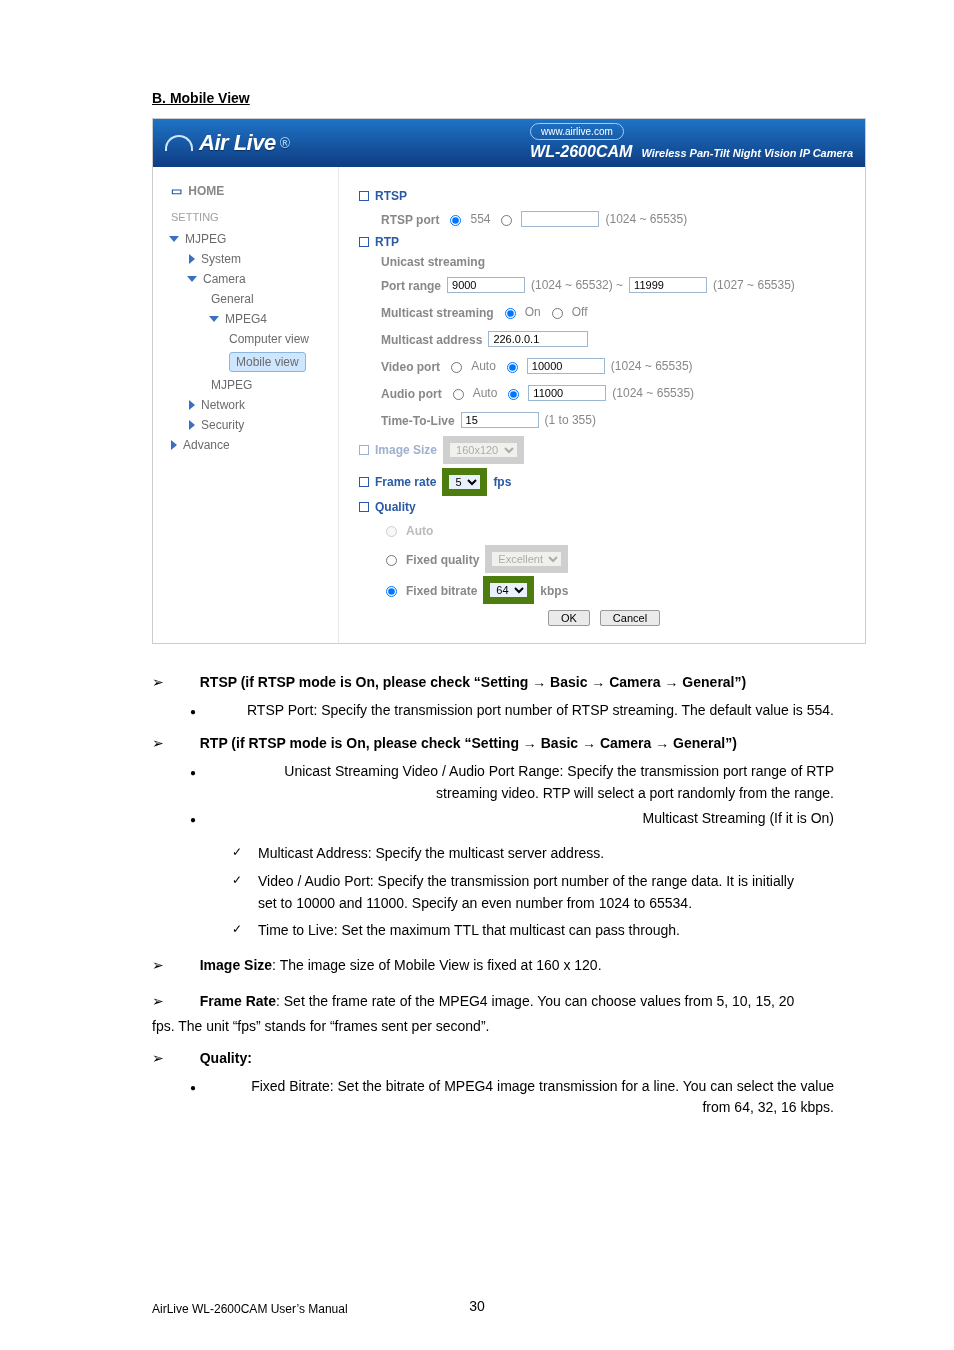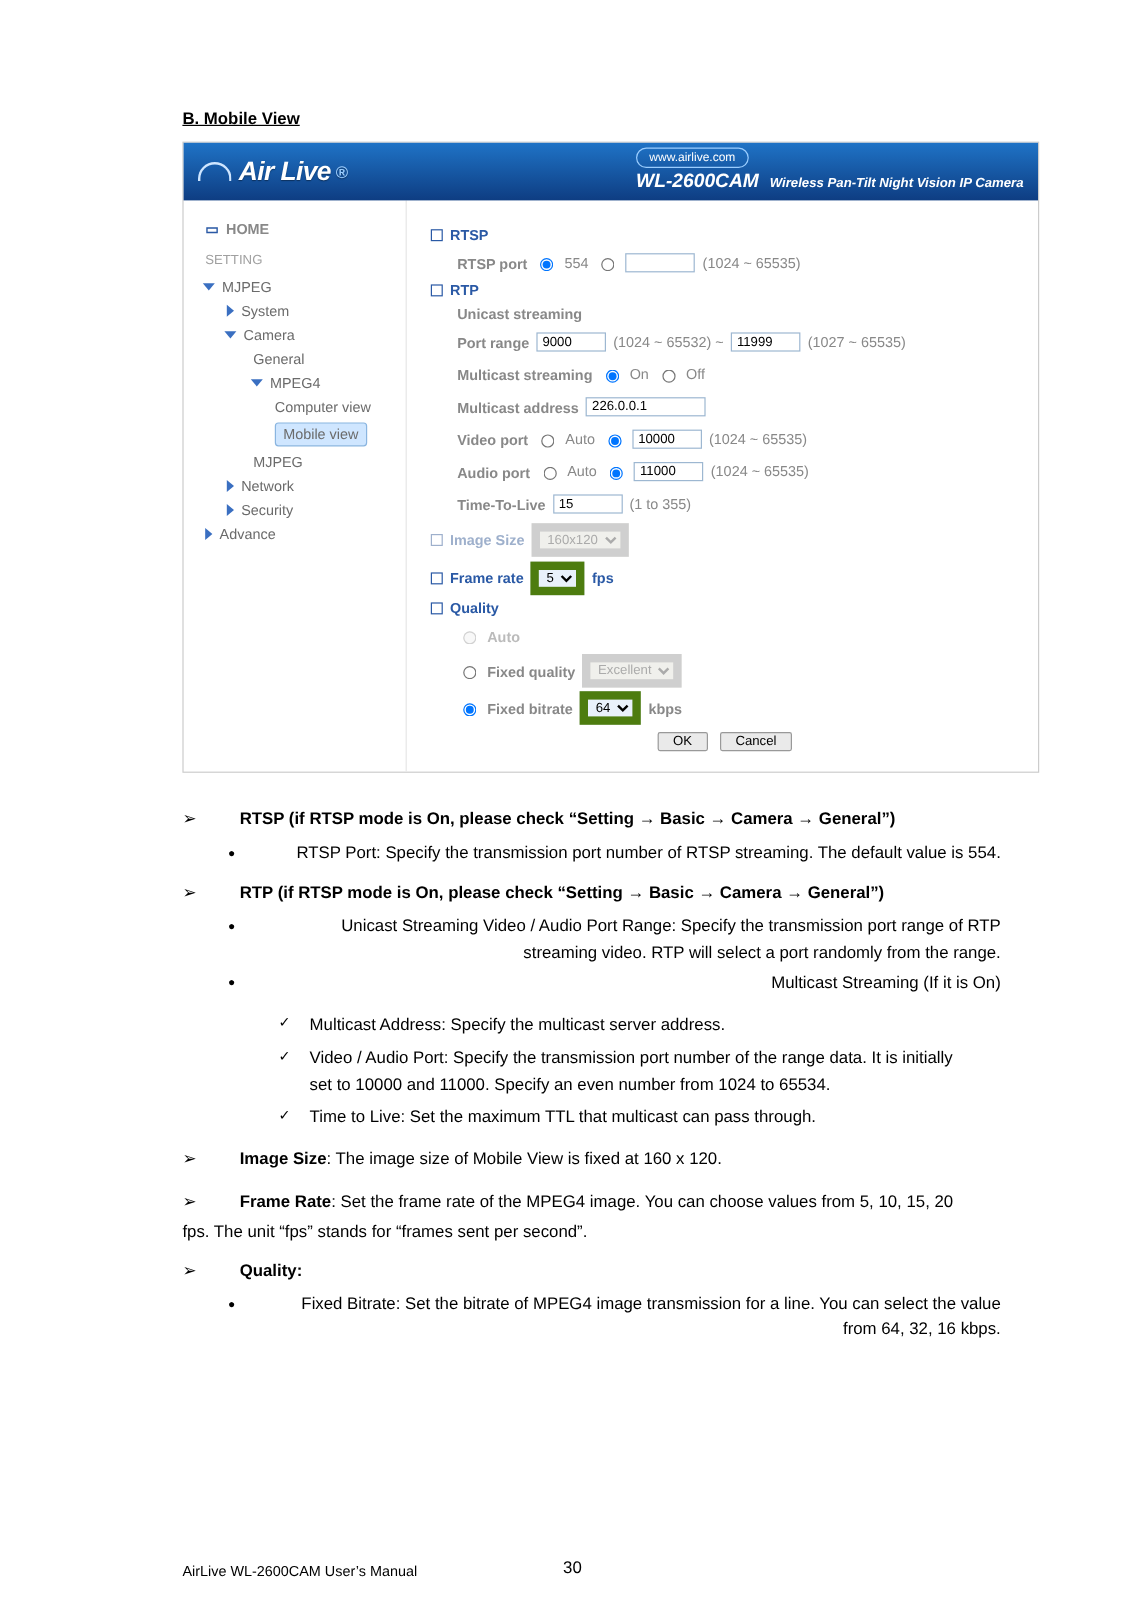--- a/index.html
+++ b/index.html
@@ -138,21 +138,21 @@
     margin: 6px 0 4px;
   }
   .row { margin: 3px 0; display: flex; align-items: center; gap: 6px; flex-wrap: wrap;}
   .main input[type=text] {
     border: 1px solid #9db7d1;
     background: #fff;
     font-size: 11px;
     padding: 1px 4px;
     box-sizing: border-box;
   }
-  .w60 { width: 58px; }
+  .w60 { width: 78px; }
   .w100{ width: 100px;}
   .readonly { background:#ebebe4 !important; border-color:#bbb !important; color:#888;}
   select {
     border: 7px solid #4d7c0f;
     background: #e9f1fb;
     font-size: 11px;
     padding: 0 2px;
   }
   select.readonly { background:#ebebe4; border-color:#bbb; color:#888;}
   .radio { width:11px; height:11px; }

